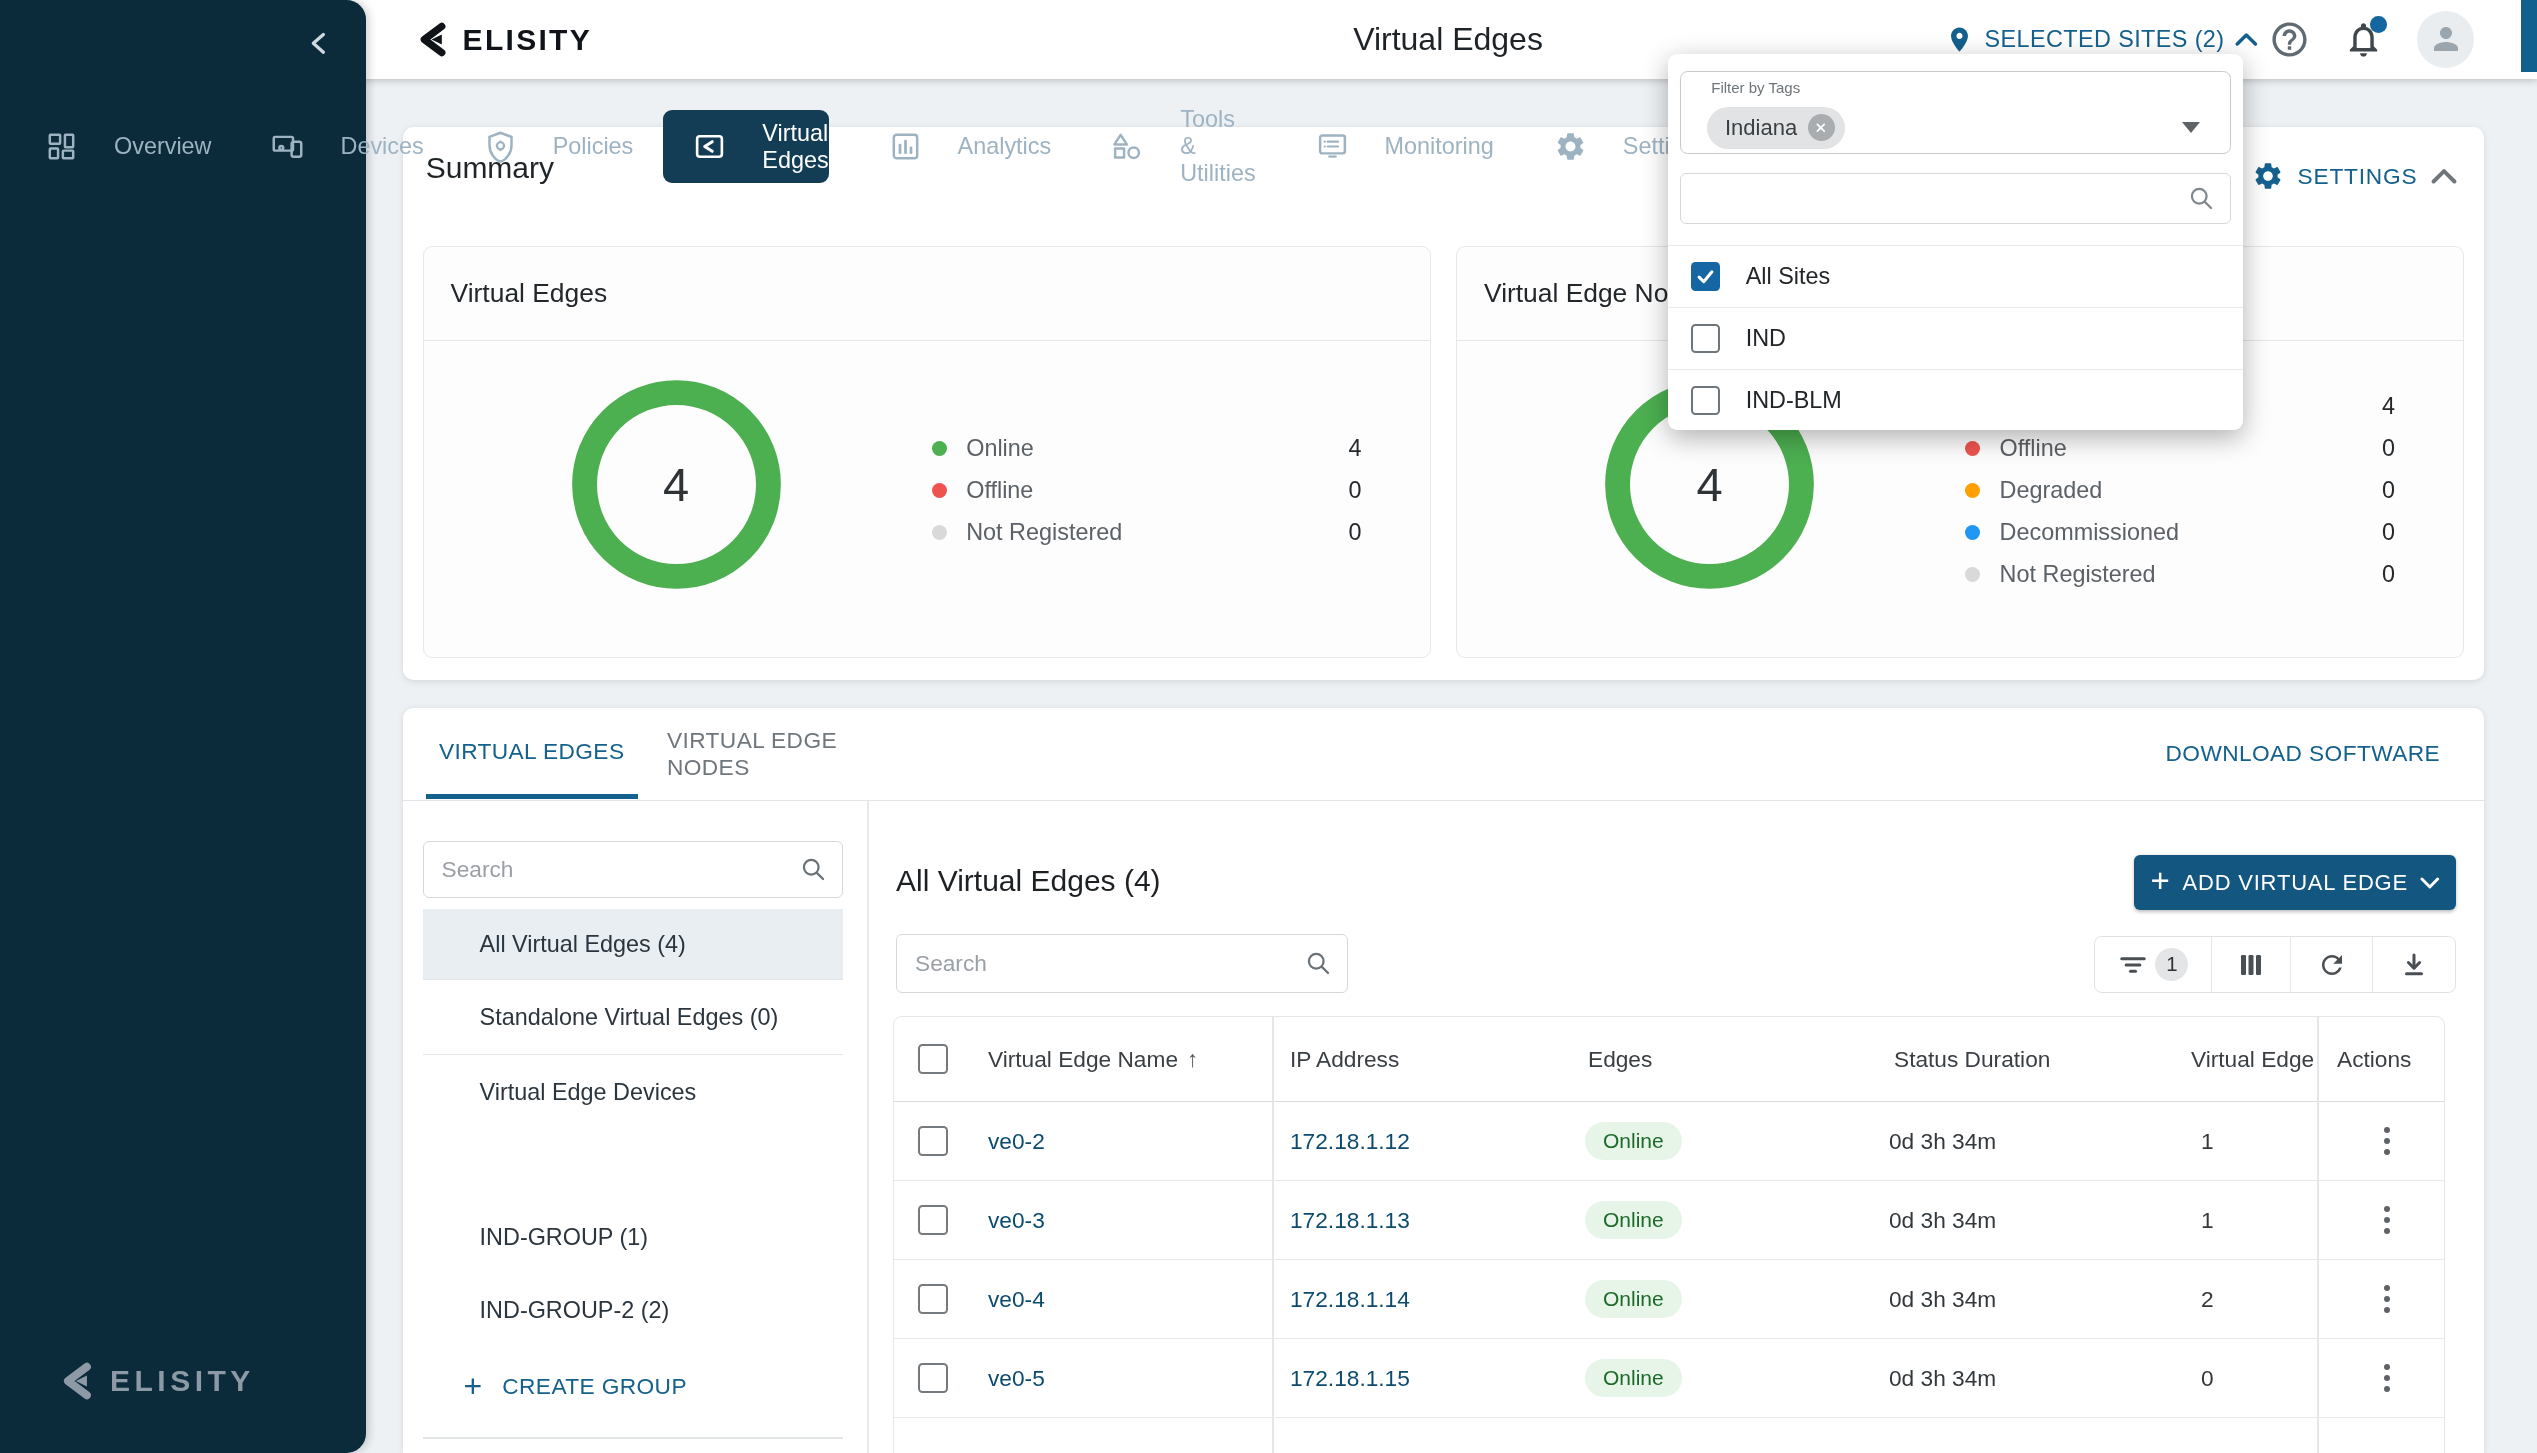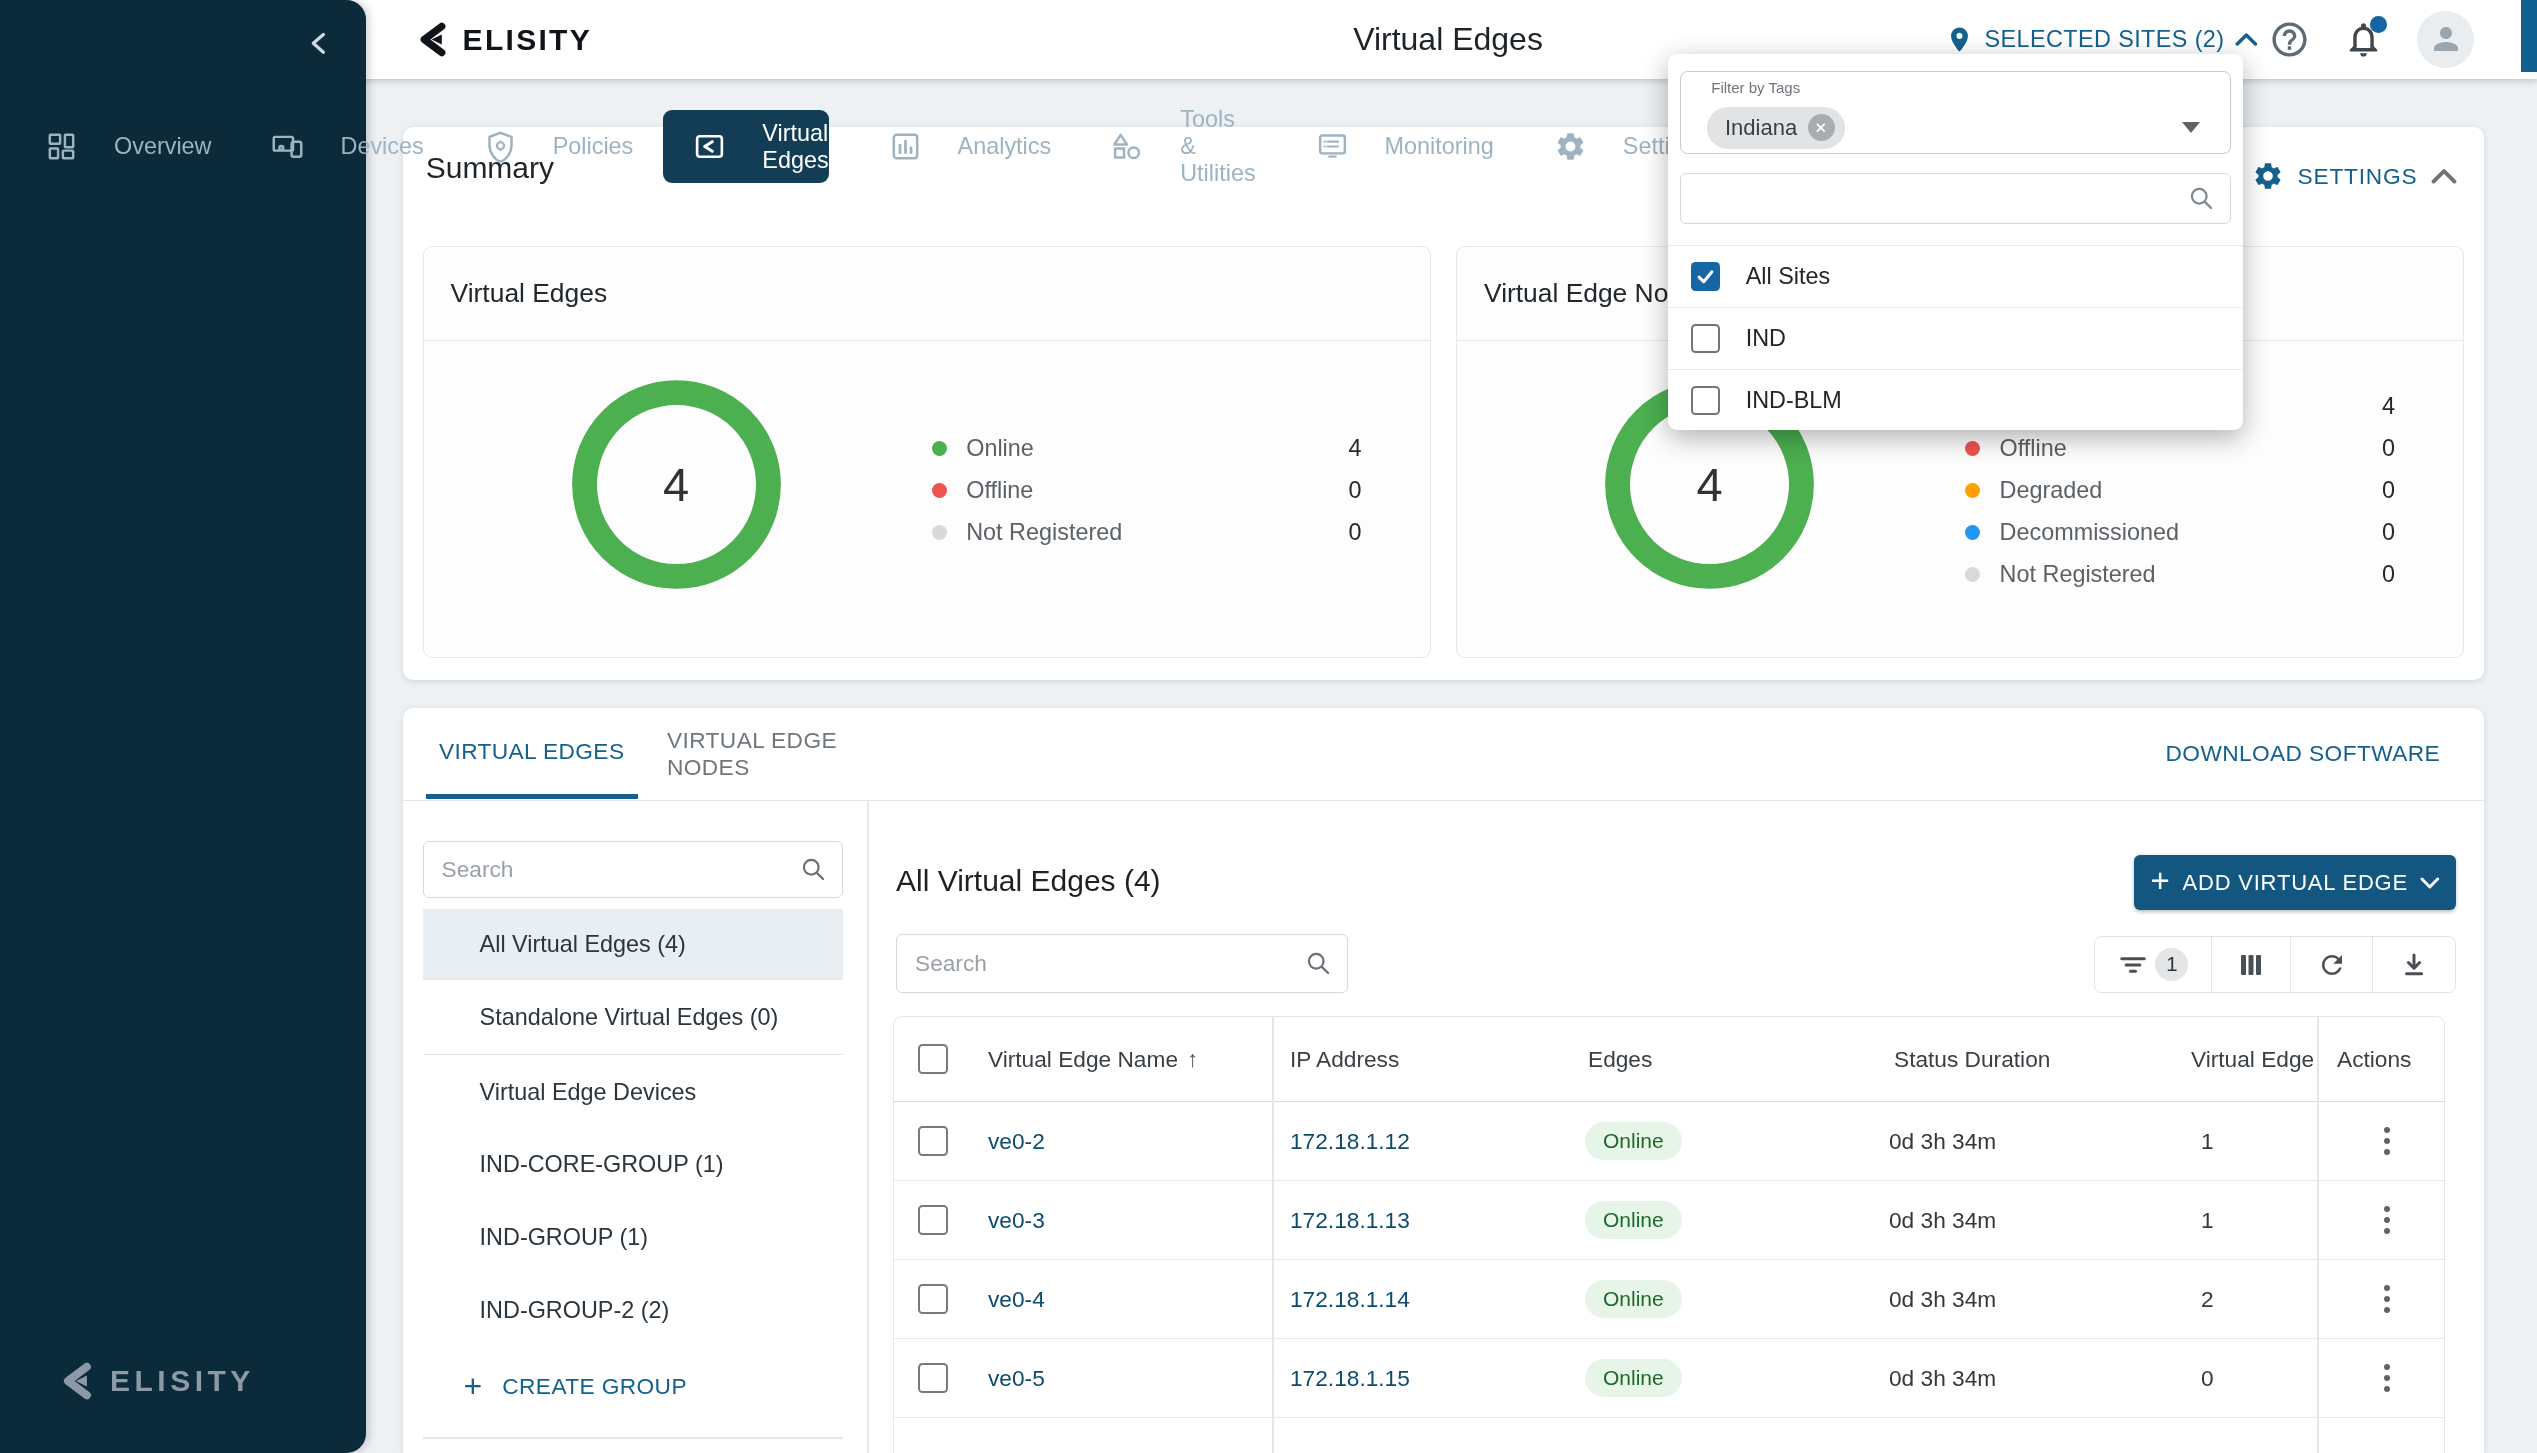--- a/index.html
+++ b/index.html
@@ -383,21 +383,20 @@
     <div class="lp-row lp-all lp-ind">All Virtual Edges (4)</div>
     <div class="lp-row lp-standalone lp-ind">Standalone Virtual Edges (0)</div>
 
     <div class="lp-row lp-groups">
       <svg class="lp-chev" viewBox="0 0 20 12" style="top:22.7px;">
         <polyline points="2,2 10,10 18,2" fill="none" stroke="#5f6periment368" stroke-width="2.6" stroke-linecap="round" stroke-linejoin="round"></polyline>
       </svg>
       <span class="lp-ind">Virtual Edge Devices</span>
     </div>
 
-    <div class="lp-row lp-g1 lp-ind">IND-CORE-GROUP (1)</div>
     <div class="lp-row lp-g2 lp-ind">IND-GROUP (1)</div>
     <div class="lp-row lp-g3 lp-ind">IND-GROUP-2 (2)</div>
 
     <div class="lp-row lp-create">
       <span class="plus-blue">+</span>
       <span>CREATE GROUP</span>
     </div>
     <div class="lp-bottom-div"></div>
 
     <div class="list-heading">All Virtual Edges (4)</div>

